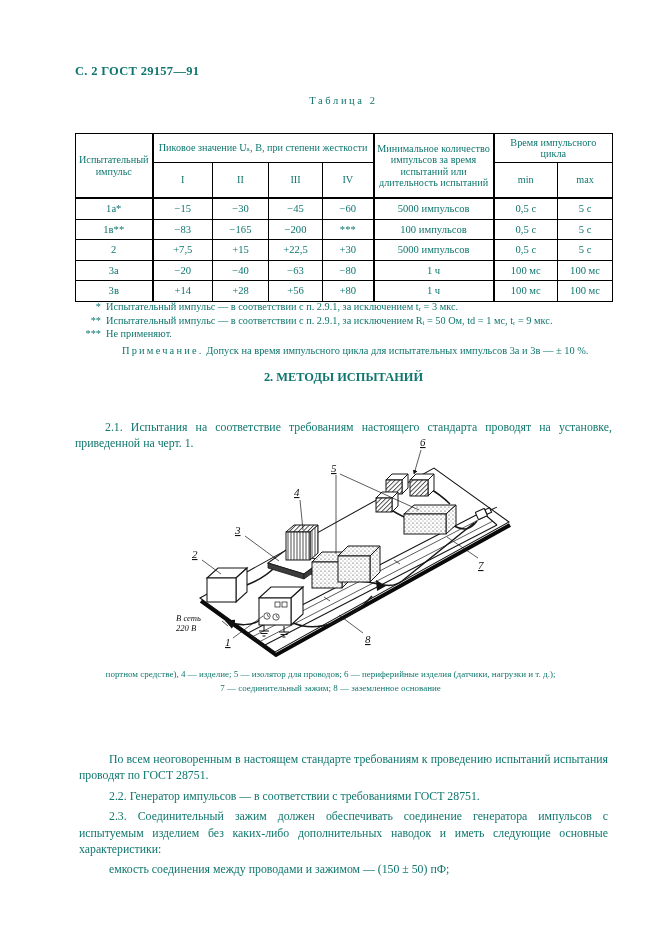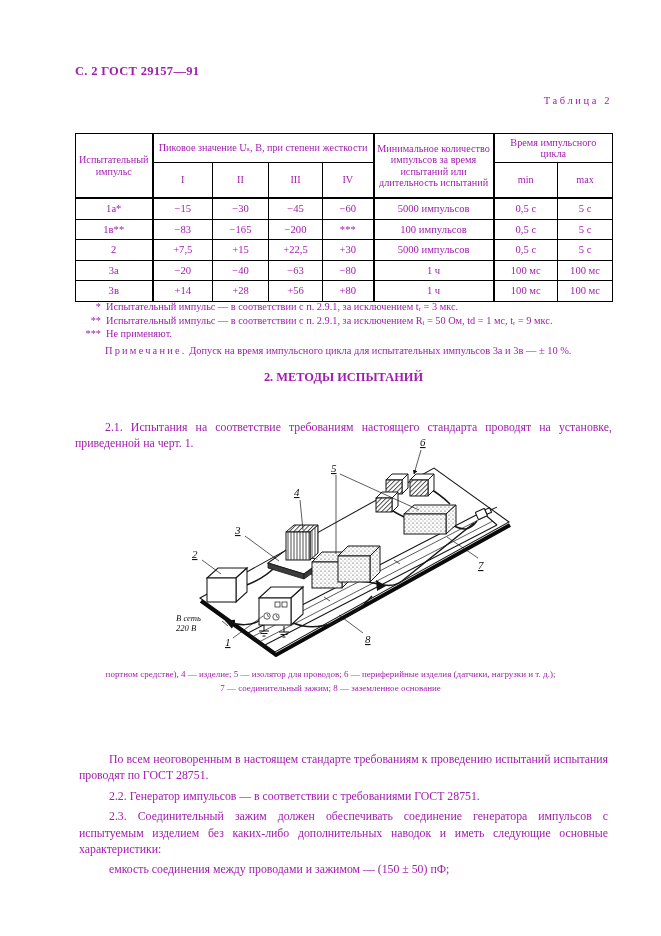--- a/index.html
+++ b/index.html
@@ -1,38 +1,38 @@
 <!DOCTYPE html>
 <html><head>
 <meta charset="utf-8">
 <style>
   html,body{margin:0;padding:0;background:#888;}
   .page{position:relative;width:661px;height:936px;background:#ffffff;
-        font-family:"Liberation Serif","DejaVu Serif",serif;color:#a21caf;overflow:hidden;}
+        font-family:"Liberation Serif","DejaVu Serif",serif;color:#0f766e;overflow:hidden;}
 
   .doc-header{position:absolute;top:64px;left:75px;font-size:12.5px;font-weight:bold;letter-spacing:.3px;}
-  .table-label{position:absolute;top:95px;left:75px;width:537px;text-align:right;font-size:10.5px;letter-spacing:2.6px;}
+  .table-label{position:absolute;top:95px;left:75px;width:537px;text-align:center;font-size:10.5px;letter-spacing:2.6px;}
   .table-title{position:absolute;top:112px;left:75px;width:537px;text-align:center;font-size:11px;font-weight:bold;}
 
   table.params{position:absolute;top:133px;left:75px;width:537px;border-collapse:collapse;table-layout:fixed;
                font-size:10.2px;line-height:11.5px;}
   table.params{border:1.5px solid #000;}
   table.params th,table.params td{border:1px solid #000;text-align:center;vertical-align:middle;
                padding:1px 2px;font-weight:normal;overflow:hidden;}
   table.params tr.hrow1 th{height:26px;}
   table.params tr.hrow2 th{height:32px;}
   table.params td{height:17.5px;font-size:10.6px;}
   .vh{border-left-width:2px !important;}
   .hb{border-bottom-width:2.6px !important;}
 
   .footnotes{position:absolute;top:300px;left:75px;width:545px;font-size:10.3px;line-height:13.6px;}
   .fn{display:flex;white-space:nowrap;}
   .fn-star{width:26px;text-align:right;padding-right:5px;flex:none;}
   .note{position:absolute;top:345px;left:75px;width:537px;font-size:10.4px;text-indent:30px;white-space:nowrap;}
-  .note .sp{letter-spacing:2.2px;}
+  .note .sp{letter-spacing:2.2px;margin-left:17px;}
 
   .sec-heading{position:absolute;top:370px;left:75px;width:537px;text-align:center;font-size:12.4px;font-weight:bold;}
   .para-21{position:absolute;top:419px;left:75px;width:537px;font-size:11.8px;line-height:16px;
            text-align:justify;text-indent:30px;}
 
   .figure{position:absolute;top:430px;left:164px;width:352px;height:233px;}
   .figure svg{display:block;}
   .caption{position:absolute;top:667px;left:57px;width:547px;text-align:center;font-size:9px;line-height:14.2px;}
   .caption div{white-space:nowrap;}
   .fig-label{position:absolute;top:719px;left:75px;width:537px;text-align:center;font-size:10.8px;}

